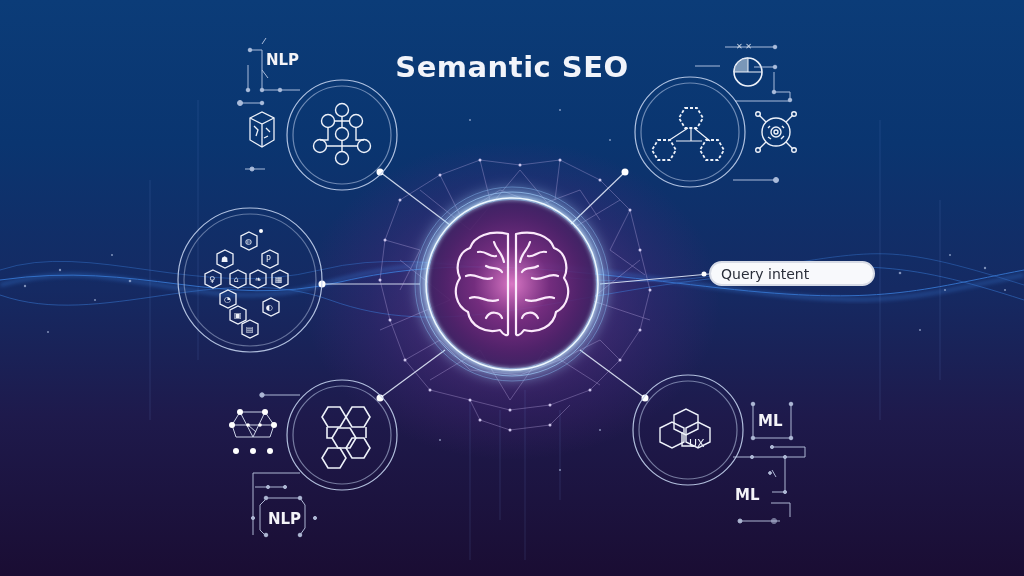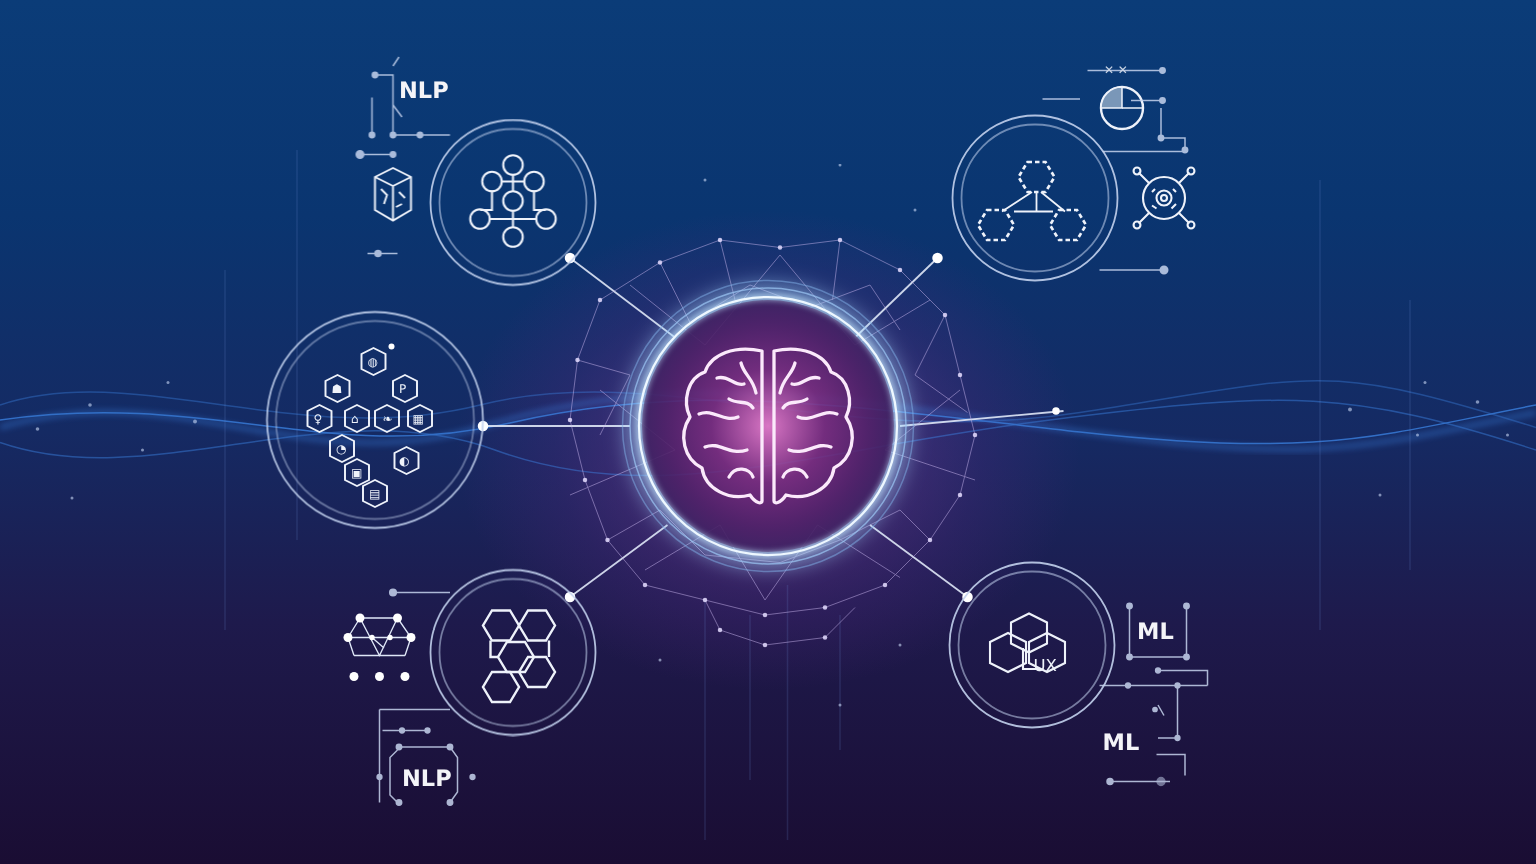--- a/index.html
+++ b/index.html
@@ -308,19 +308,24 @@
         <circle cx="920" cy="330" r="1"></circle>
       <circle cx="600" cy="430" r="1"></circle>
         <circle cx="440" cy="440" r="1"></circle>
         <circle cx="560" cy="470" r="1"></circle>
       <circle cx="470" cy="120" r="1"></circle>
         <circle cx="560" cy="110" r="1"></circle>
         <circle cx="610" cy="140" r="1"></circle>
     </g>
   </svg>
 
+  <div class="title">Semantic SEO</div>
 
   <div class="label" style="left:266px; top:51px;">NLP</div>
   <div class="label" style="left:268px; top:510px;">NLP</div>
   <div class="label" style="left:758px; top:412px;">ML</div>
   <div class="label" style="left:735px; top:486px;">ML</div>
 
+  <div class="search">
+    <input class="search-input" type="text" value="Query intent" style="">
+
+  </div>
 </div>
 
 </body></html>

